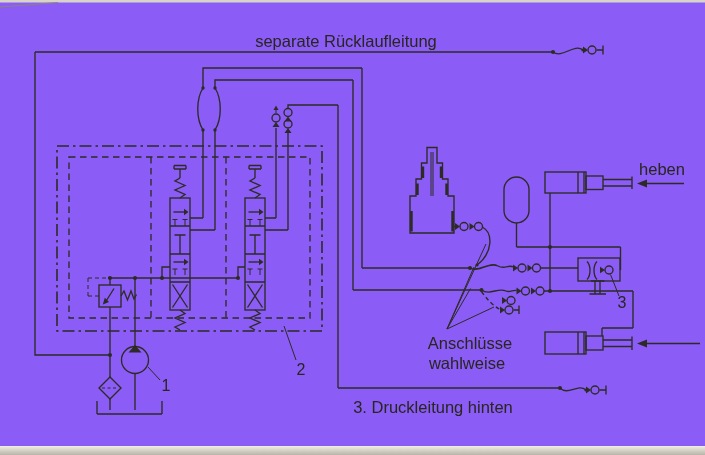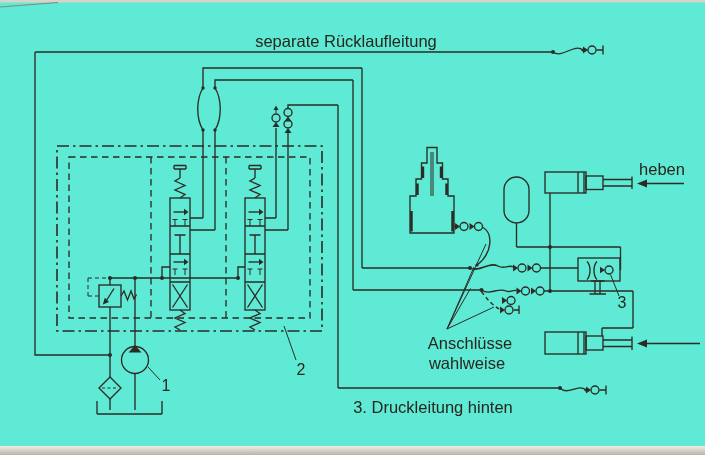--- a/index.html
+++ b/index.html
@@ -1,16 +1,16 @@
 <!DOCTYPE html>
 <html><head>
 <meta charset="utf-8">
 <style>
   html,body{margin:0;padding:0;background:#888;}
-  .stage{position:relative;width:705px;height:455px;background:#5eead4;overflow:hidden;
+  .stage{position:relative;width:705px;height:455px;background:#8b5cf6;overflow:hidden;
          font-family:"Liberation Sans",sans-serif;}
   svg{display:block}
   .ln{fill:none;stroke:#2d2b26;stroke-width:1.35px;}
   .bold{stroke-width:2.6px;}
   .thin{stroke-width:1px;}
   .fl{fill:#2d2b26;stroke:none;}
   .d1{stroke-dasharray:6.5 4.5;}
   .dd{stroke-dasharray:12 4 2.5 4;stroke-width:1.6px;}
   .pd{stroke-dasharray:4 3;}
   .lbl{font-size:16.5px;fill:#28261f;}

